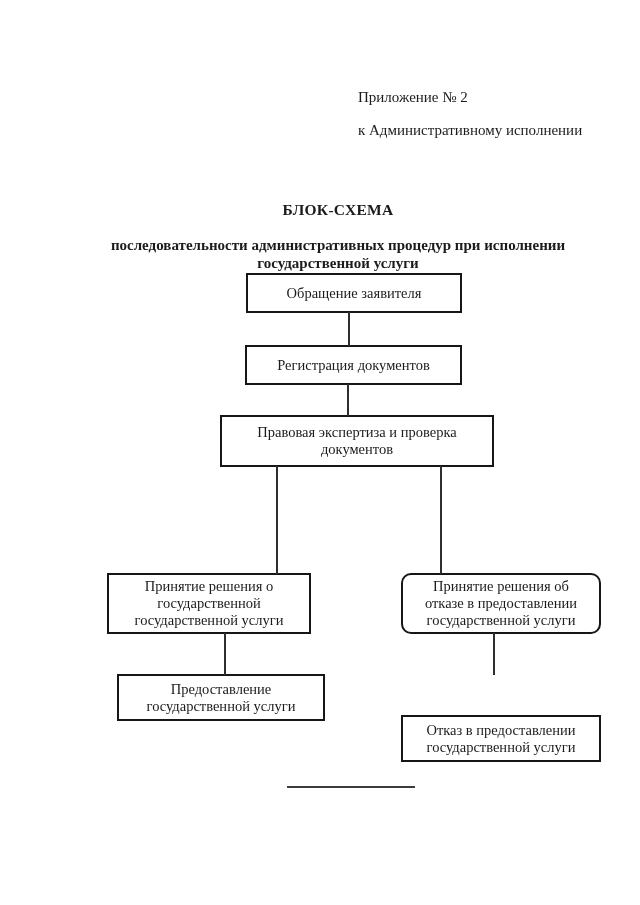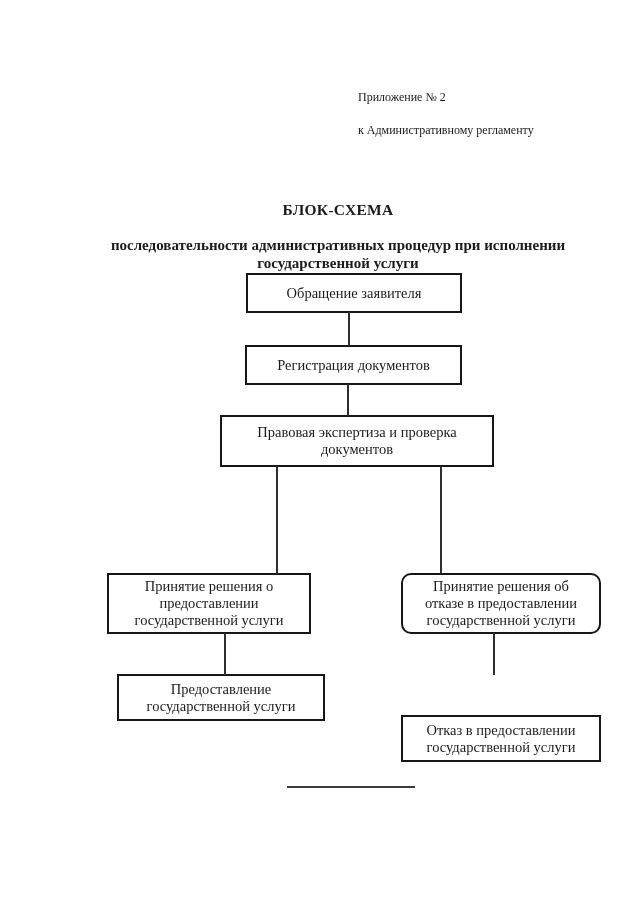--- a/index.html
+++ b/index.html
@@ -15,21 +15,21 @@
     color: #1b1b1b;
     font-family: "Liberation Serif", serif;
     overflow: hidden;
   }
 
   
   .header {
     position: absolute;
     left: 358px;
     top: 88px;
-    font-size: 12px;
+    font-size: 15px;
     line-height: 18px;
     text-align: left;
   }
   .header .appendix { margin-bottom: 15px; }
 
   
   .title-block {
     position: absolute;
     left: 38px;
     top: 201px;
@@ -95,21 +95,21 @@
     background: #3c3c3c;
   }
 </style>
 </head>
 <body>
 
 <div class="page">
 
   <div class="header">
     <div class="appendix">Приложение № 2</div>
-    <div class="regulation">к Административному регламенту</div>
+    <div class="regulation">к Административному исполнении</div>
   </div>
 
   <div class="title-block">
     <div class="title-heading">БЛОК-СХЕМА</div>
     <div class="title-subtitle">
       <span class="ln" style="display:block">последовательности административных процедур при исполнении</span>
       <span class="ln" style="display:block">государственной услуги</span>
     </div>
   </div>
 
@@ -121,21 +121,21 @@
     <span class="ln">Обращение заявителя</span>
   </div>
 
   <div class="node n-expertise">
     <span class="ln">Правовая экспертиза и проверка</span>
     <span class="ln">документов</span>
   </div>
 
   <div class="node n-decision-grant">
     <span class="ln">Принятие решения о</span>
-    <span class="ln">предоставлении</span>
+    <span class="ln">государственной</span>
     <span class="ln">государственной услуги</span>
   </div>
 
   <div class="node n-decision-refuse">
     <span class="ln">Принятие решения об</span>
     <span class="ln">отказе в предоставлении</span>
     <span class="ln">государственной услуги</span>
   </div>
 
   <div class="node n-grant">

